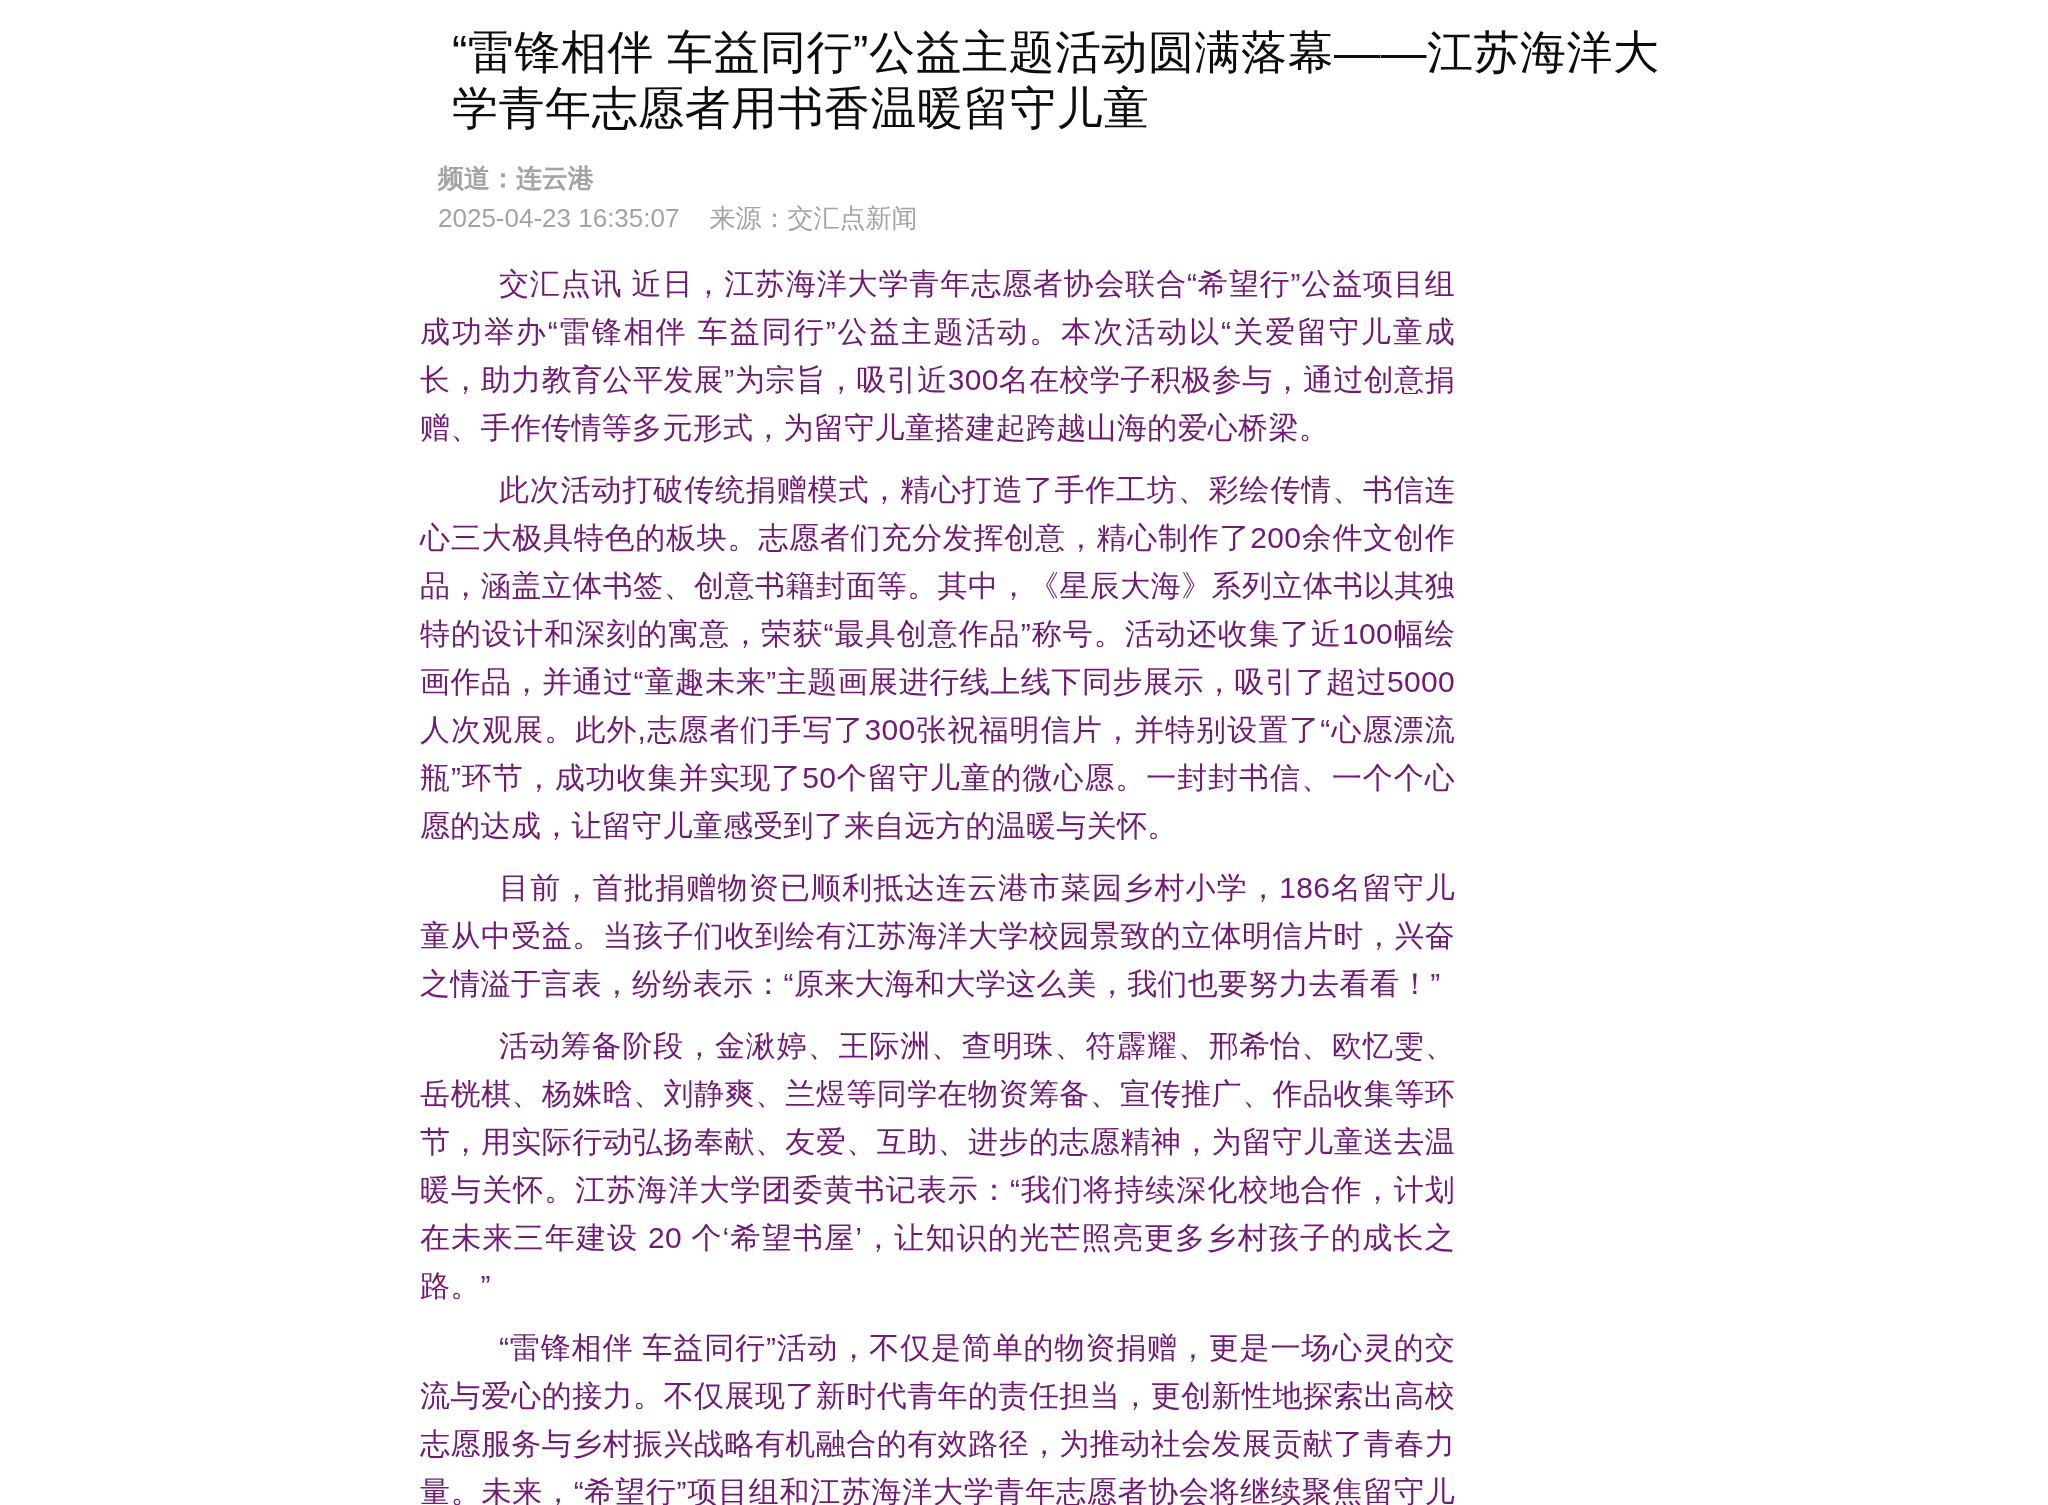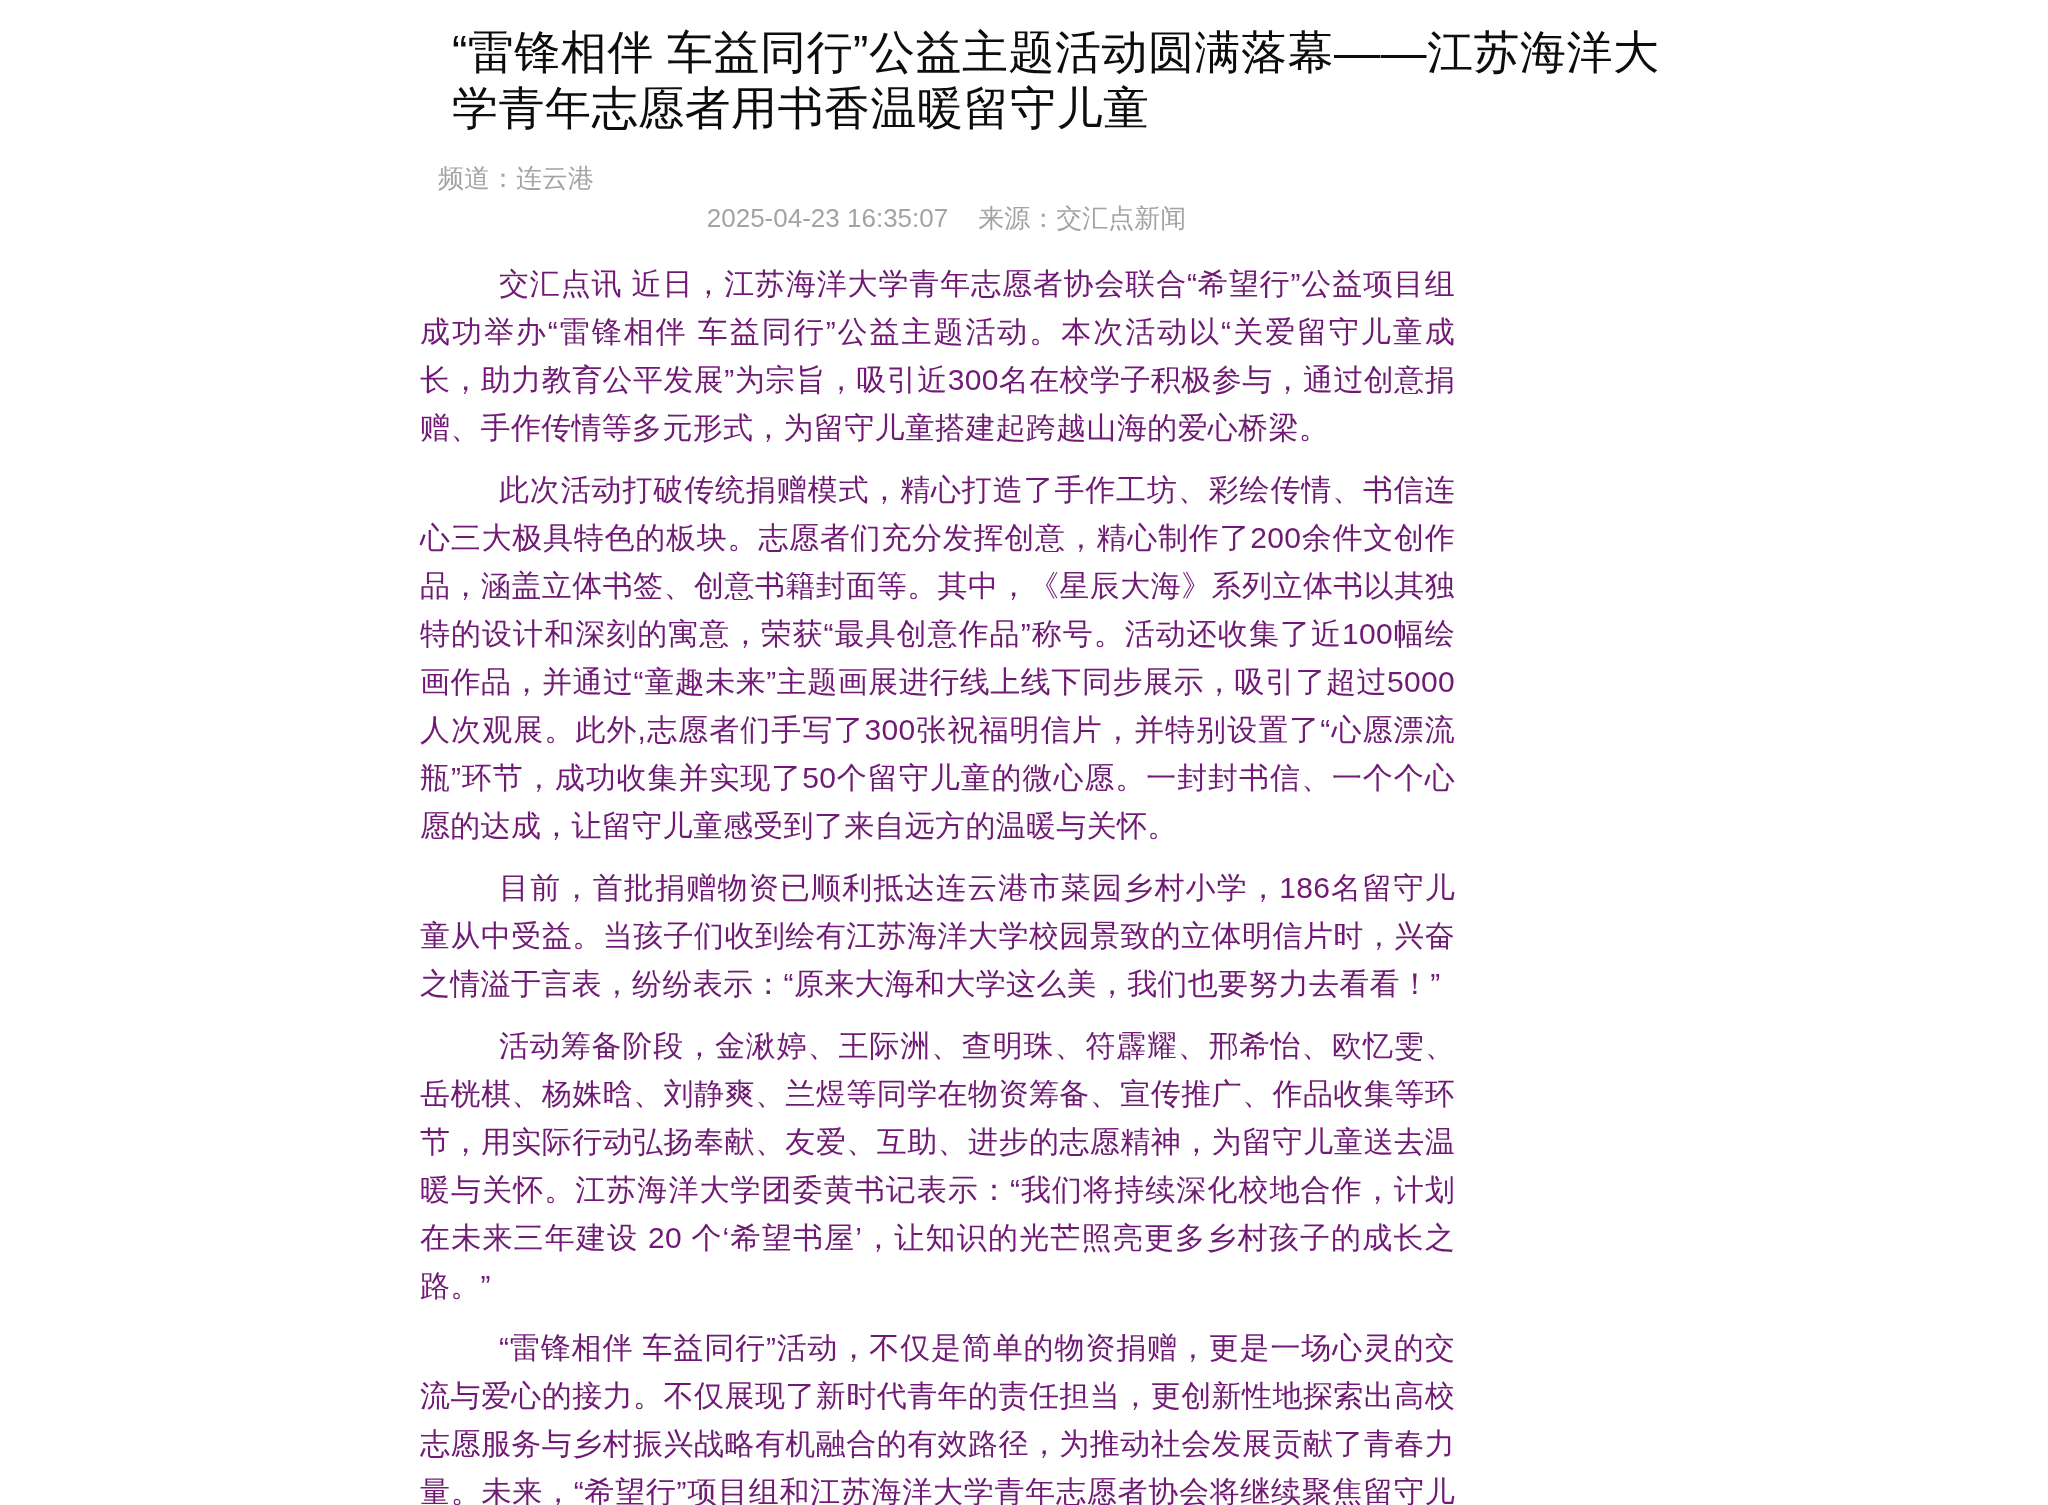--- a/index.html
+++ b/index.html
@@ -28,25 +28,26 @@
     font-weight: normal;
     color: #0d0d0d;
     letter-spacing: 0.5px;
     word-break: break-all;
   }
   .meta-channel {
     margin-left: 18px;
     font-size: 26px;
     line-height: 40px;
     color: #a3a3a3;
+    font-weight: bold;
   }
   .meta-row {
     margin-left: 18px;
     display: flex;
-    justify-content: center;
+    justify-content: flex-start;
     align-items: baseline;
     font-size: 26px;
     line-height: 40px;
     color: #a3a3a3;
   }
   .meta-source {
     color: #a3a3a3;
     margin-left: 30px;
   }
   .article-body {

